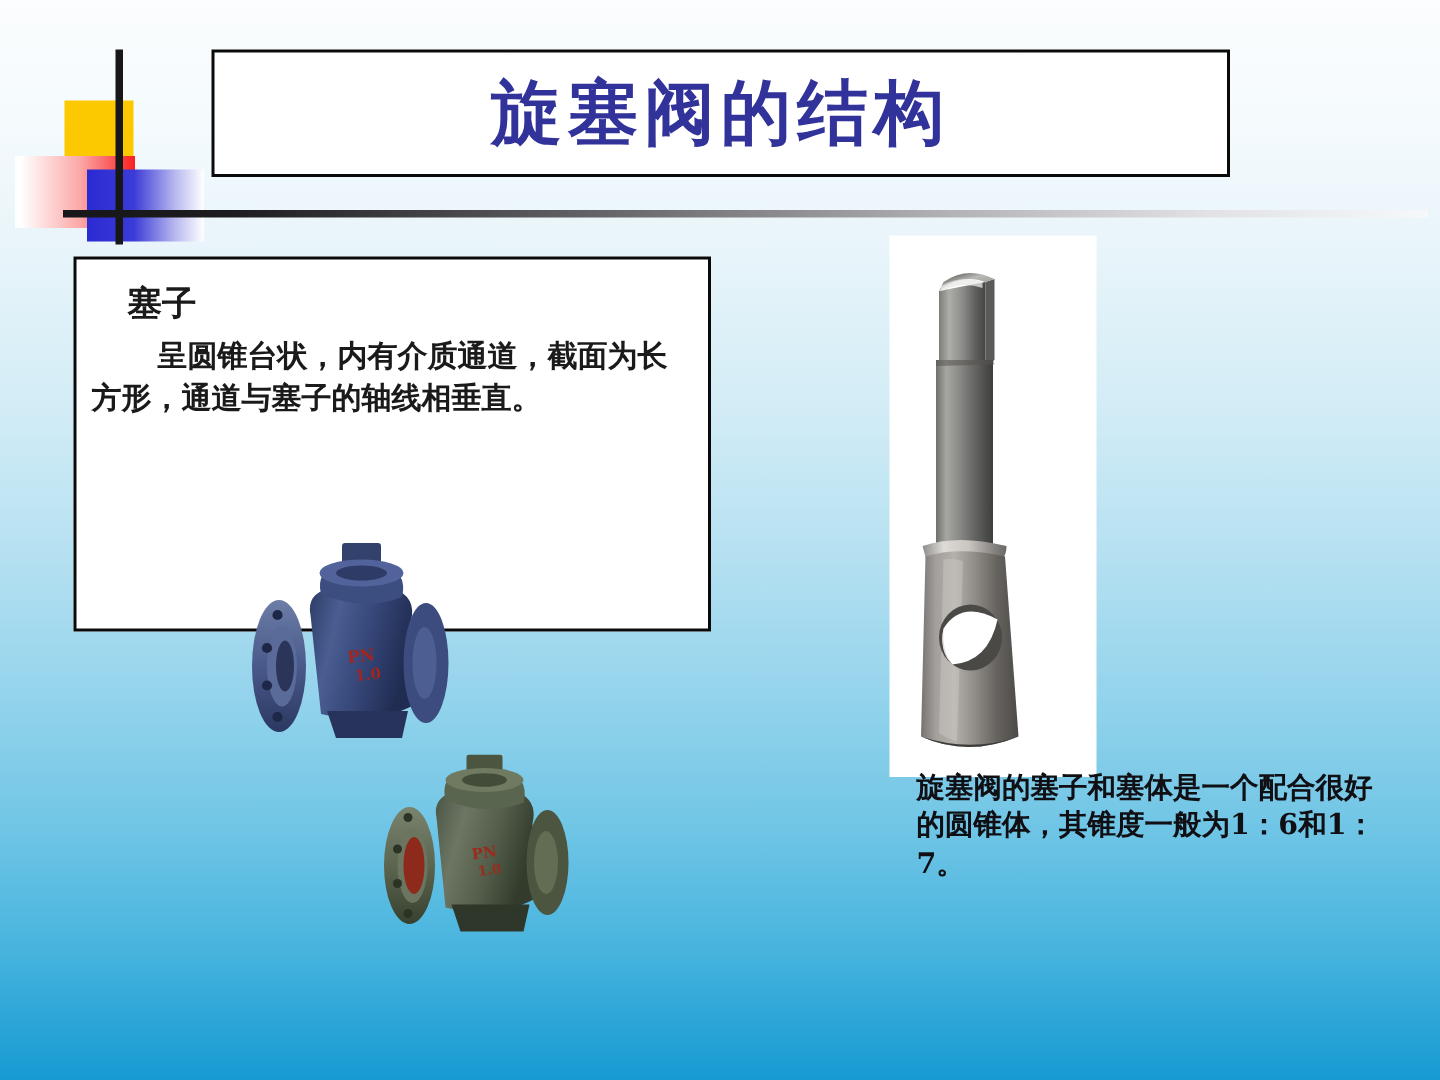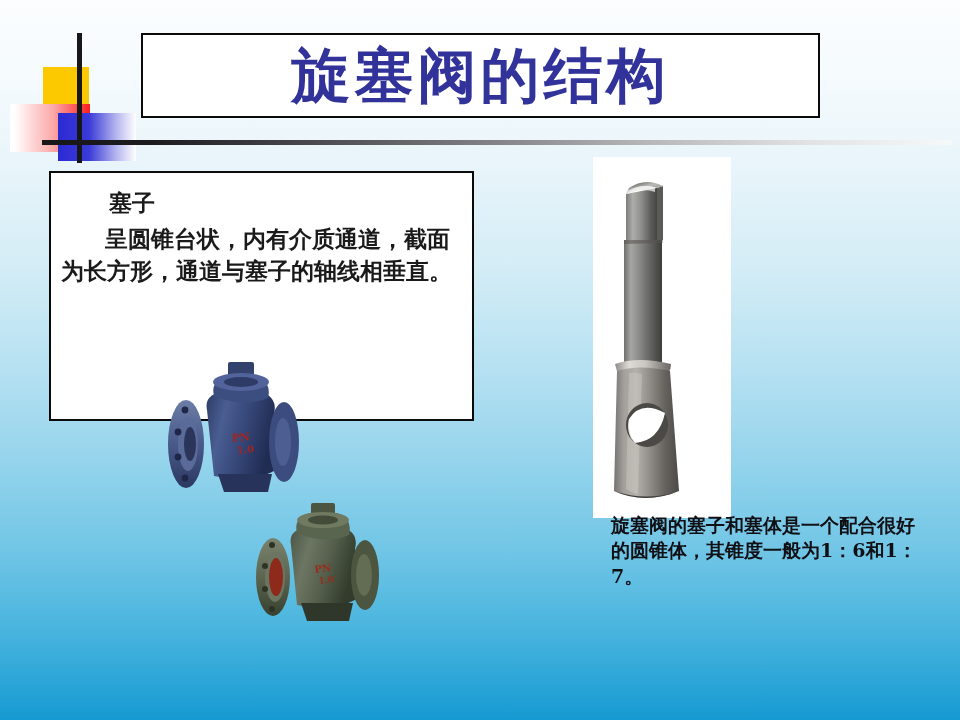--- a/index.html
+++ b/index.html
@@ -56,21 +56,21 @@
     width: 679px; height: 85px;
     background: #ffffff;
     border: 2px solid #0a0a0a;
     box-sizing: border-box;
     display: flex;
     align-items: center;
     justify-content: center;
   }
   .title-text {
     font-family: "DejaVu Serif", "Liberation Serif", serif;
-    font-size: 59px;
+    font-size: 47px;
     font-weight: bold;
     color: #32329b;
     letter-spacing: 4px;
     line-height: 1;
     white-space: nowrap;
   }
 
   
   .text-box {
     position: absolute;
@@ -79,26 +79,26 @@
     background: #ffffff;
     border: 2px solid #0a0a0a;
     box-sizing: border-box;
     padding: 14px 16px 0 10px;
   }
   .tb-heading {
     font-family: "DejaVu Serif", "Liberation Serif", serif;
     font-size: 23px;
     font-weight: bold;
     color: #1a1a1a;
-    margin: 2px 0 6px 48px;
+    margin: 2px 0 6px 24px;
     line-height: 1.2;
   }
   .tb-para {
     font-family: "DejaVu Serif", "Liberation Serif", serif;
-    font-size: 23px;
+    font-size: 20px;
     font-weight: bold;
     color: #1a1a1a;
     line-height: 1.42;
     text-indent: 44px;
     margin: 0;
     letter-spacing: 0px;
   }
 
   
   .plug-photo {

